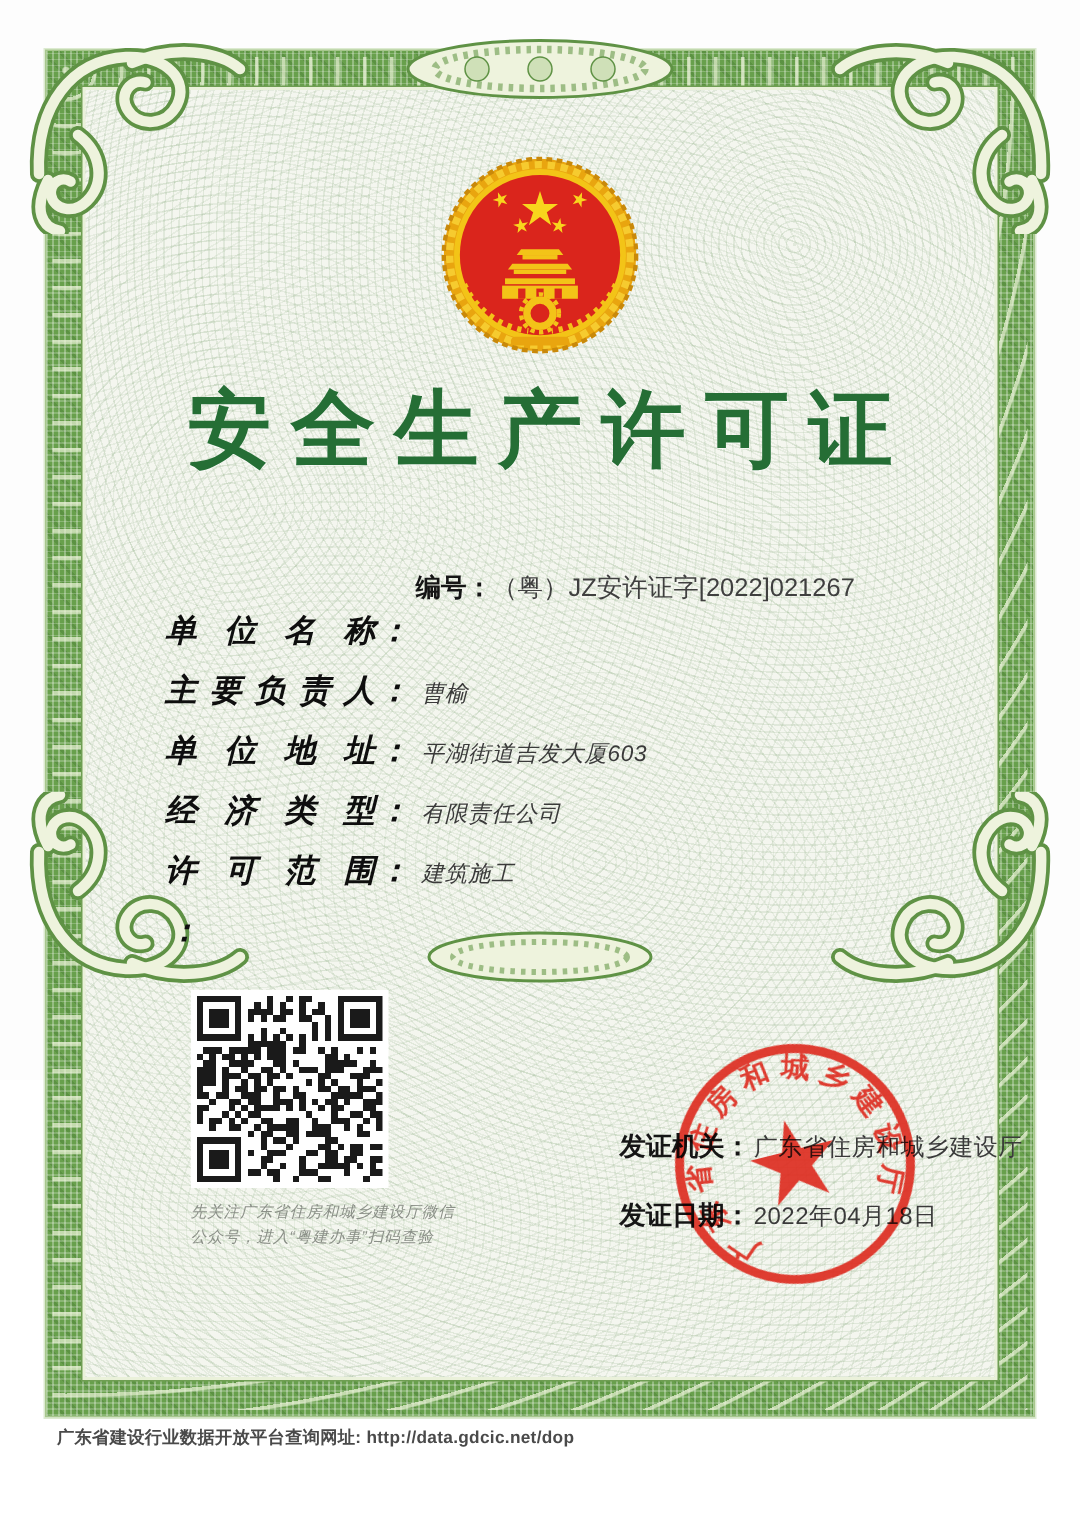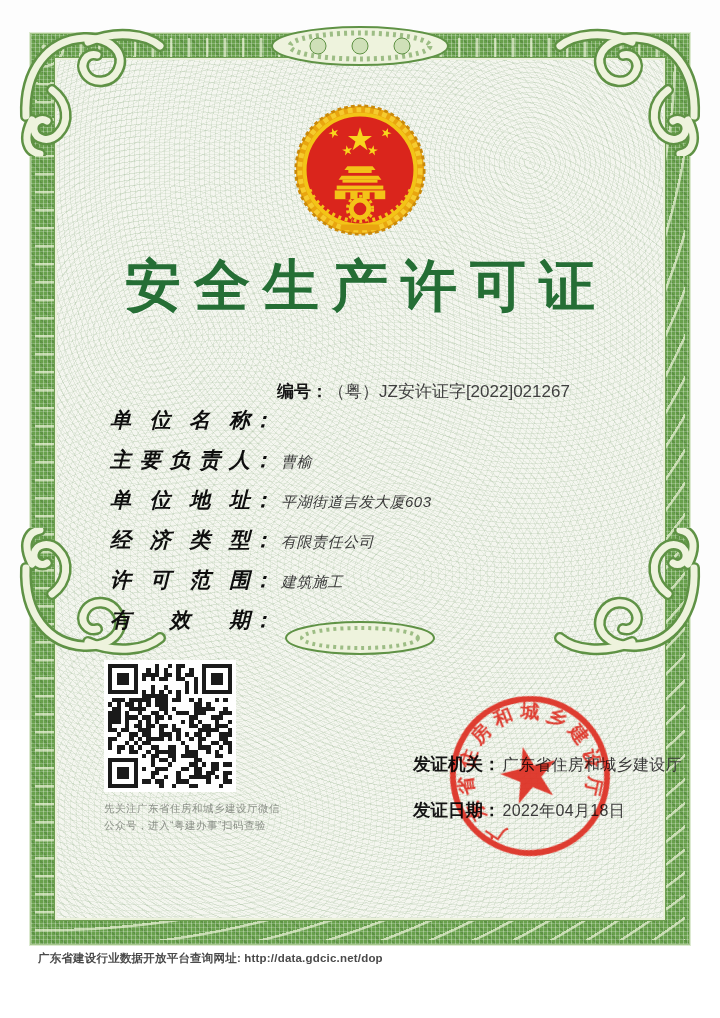--- a/index.html
+++ b/index.html
@@ -76,21 +76,21 @@
   .fields { position:absolute; left:110px; top:406px;font-style:italic; }
   .field-row { display:flex; align-items:baseline; height:40px; }
   .field-label {
     display:inline-block; width:140px;
     font-size:21px; font-weight:800; color:#0e0e0e;
     text-align:justify; text-align-last:justify;
   }
   .field-colon { font-size:21px; font-weight:800; color:#0e0e0e; margin:0 8px 0 2px; }
   .field-value { font-size:15px; color:#3a3a3a; letter-spacing:.5px; white-space:nowrap; }
 
-  .qr-block { position:absolute; left:104px; top:660px; width:182px; }
+  .qr-block { position:absolute; left:127px; top:660px; width:182px;font-style:italic; }
   .qr-code { width:132px; height:132px; display:block; background:#fff; padding:4px; }
   .qr-caption {
     margin-top:8px; width:182px;
     font-size:10.5px; line-height:1.6; color:#8b9088; letter-spacing:.5px;
   }
 
   .issue-block { position:absolute; left:413px; top:752px; }
   .issue-row { display:flex; align-items:baseline; height:46px; white-space:nowrap; }
   .issue-label { font-size:17.5px; font-weight:800; color:#151515; }
   .issue-colon { font-size:17.5px; font-weight:800; color:#151515; margin-right:2px; }
@@ -253,21 +253,20 @@
         <span class="field-label">经济类型</span>
         <span class="field-colon">：</span>
         <span class="field-value">有限责任公司</span>
       </div>
       <div class="field-row">
         <span class="field-label">许可范围</span>
         <span class="field-colon">：</span>
         <span class="field-value">建筑施工</span>
       </div>
       <div class="field-row">
-        <span class="field-label">有效期</span>
         <span class="field-colon">：</span>
       </div>
     </div>
 
     <div class="qr-block">
       <svg class="qr-code" viewBox="0 0 29 29" shape-rendering="crispEdges">
           <rect x="0" y="0" width="1" height="1" fill="#1a1a1a"></rect>
           <rect x="1" y="0" width="1" height="1" fill="#1a1a1a"></rect>
           <rect x="2" y="0" width="1" height="1" fill="#1a1a1a"></rect>
           <rect x="3" y="0" width="1" height="1" fill="#1a1a1a"></rect>

